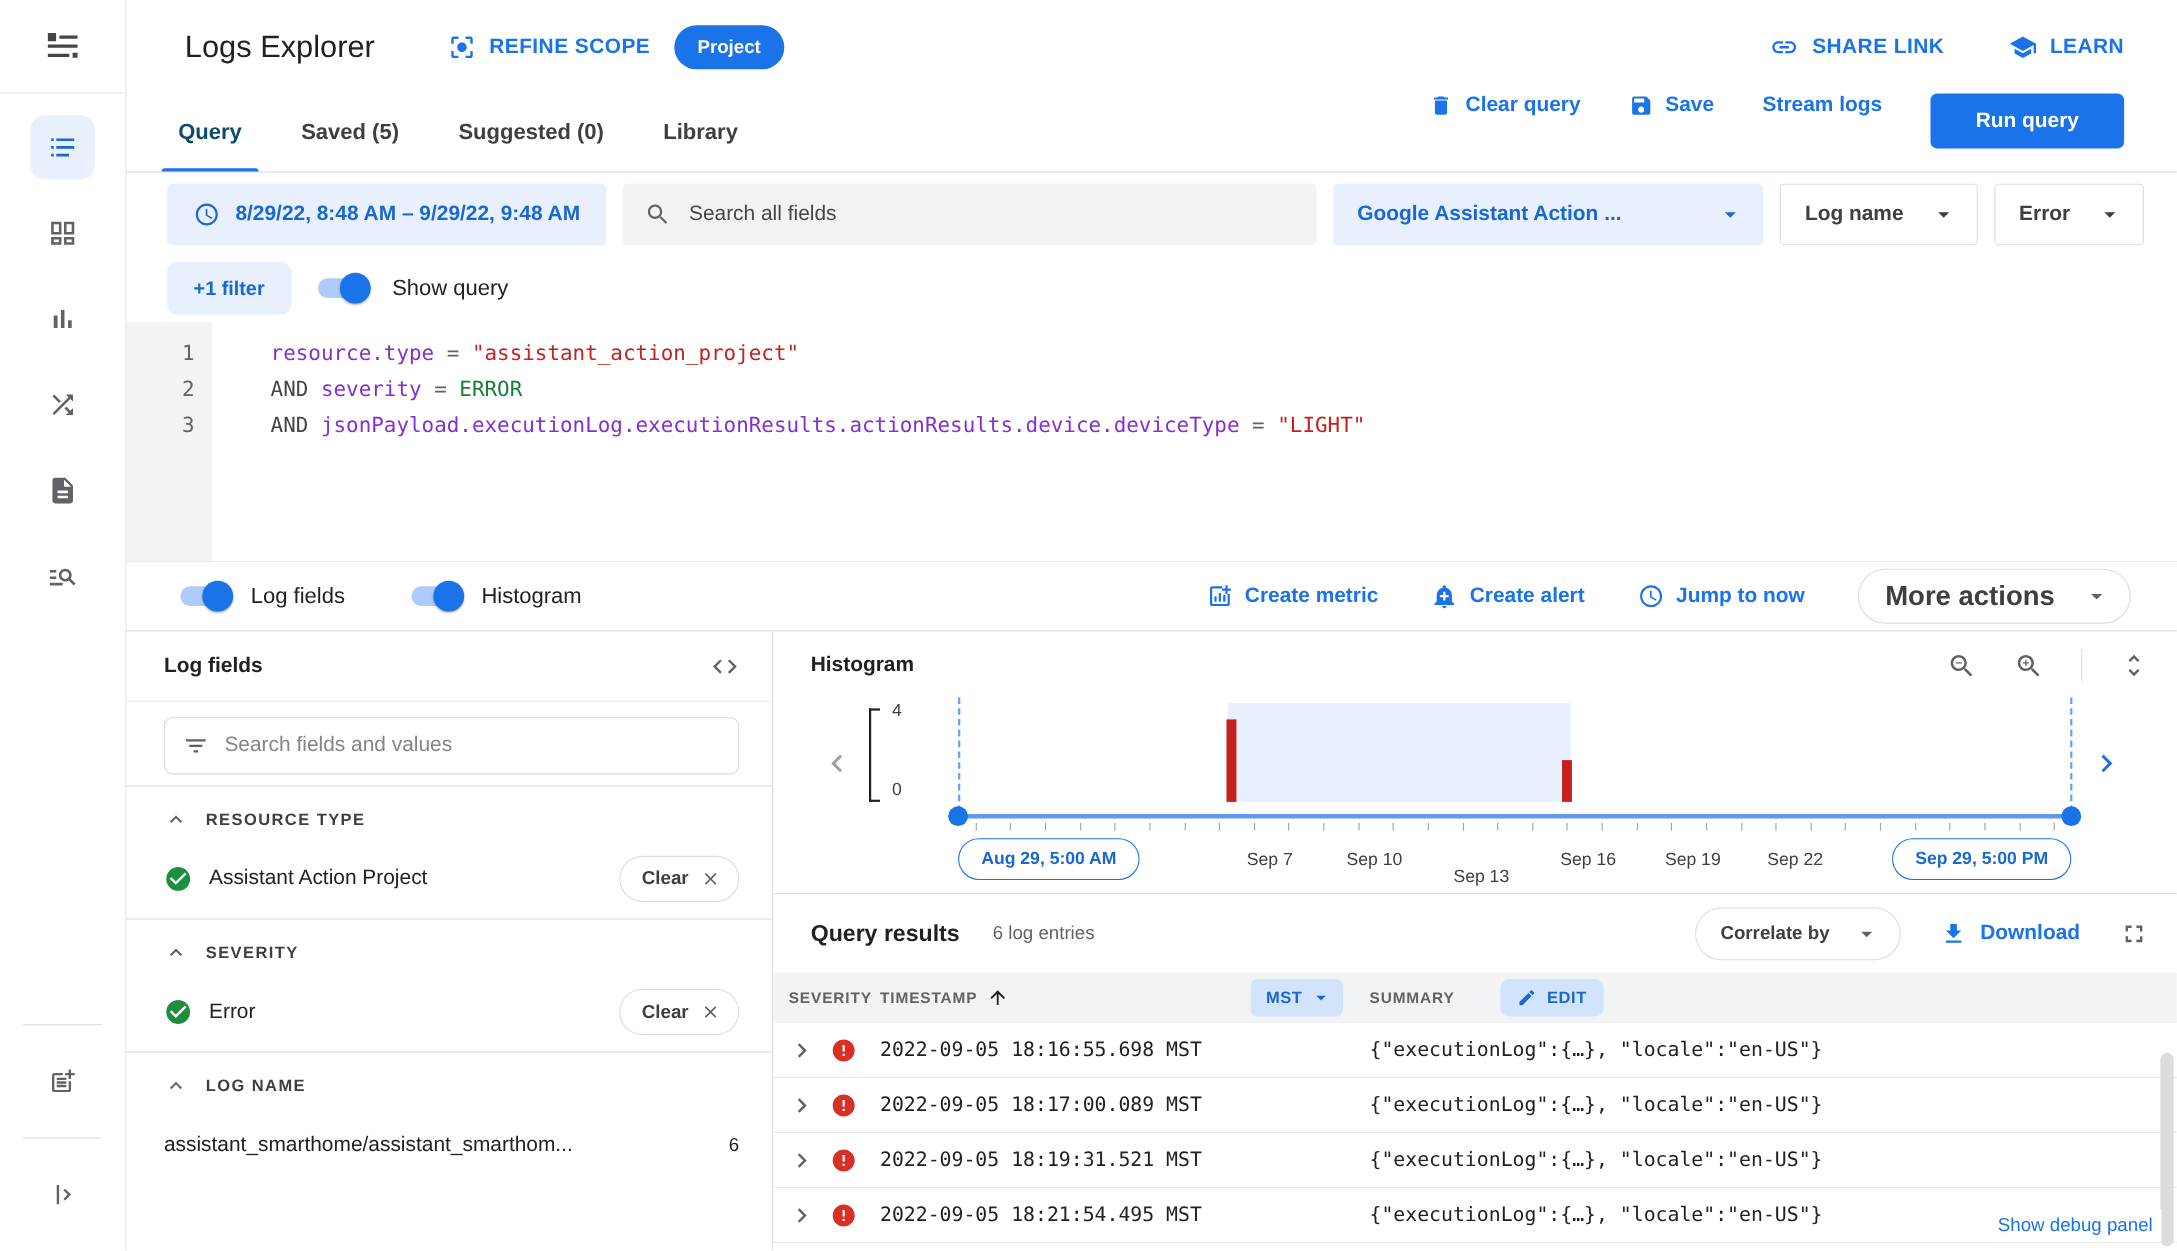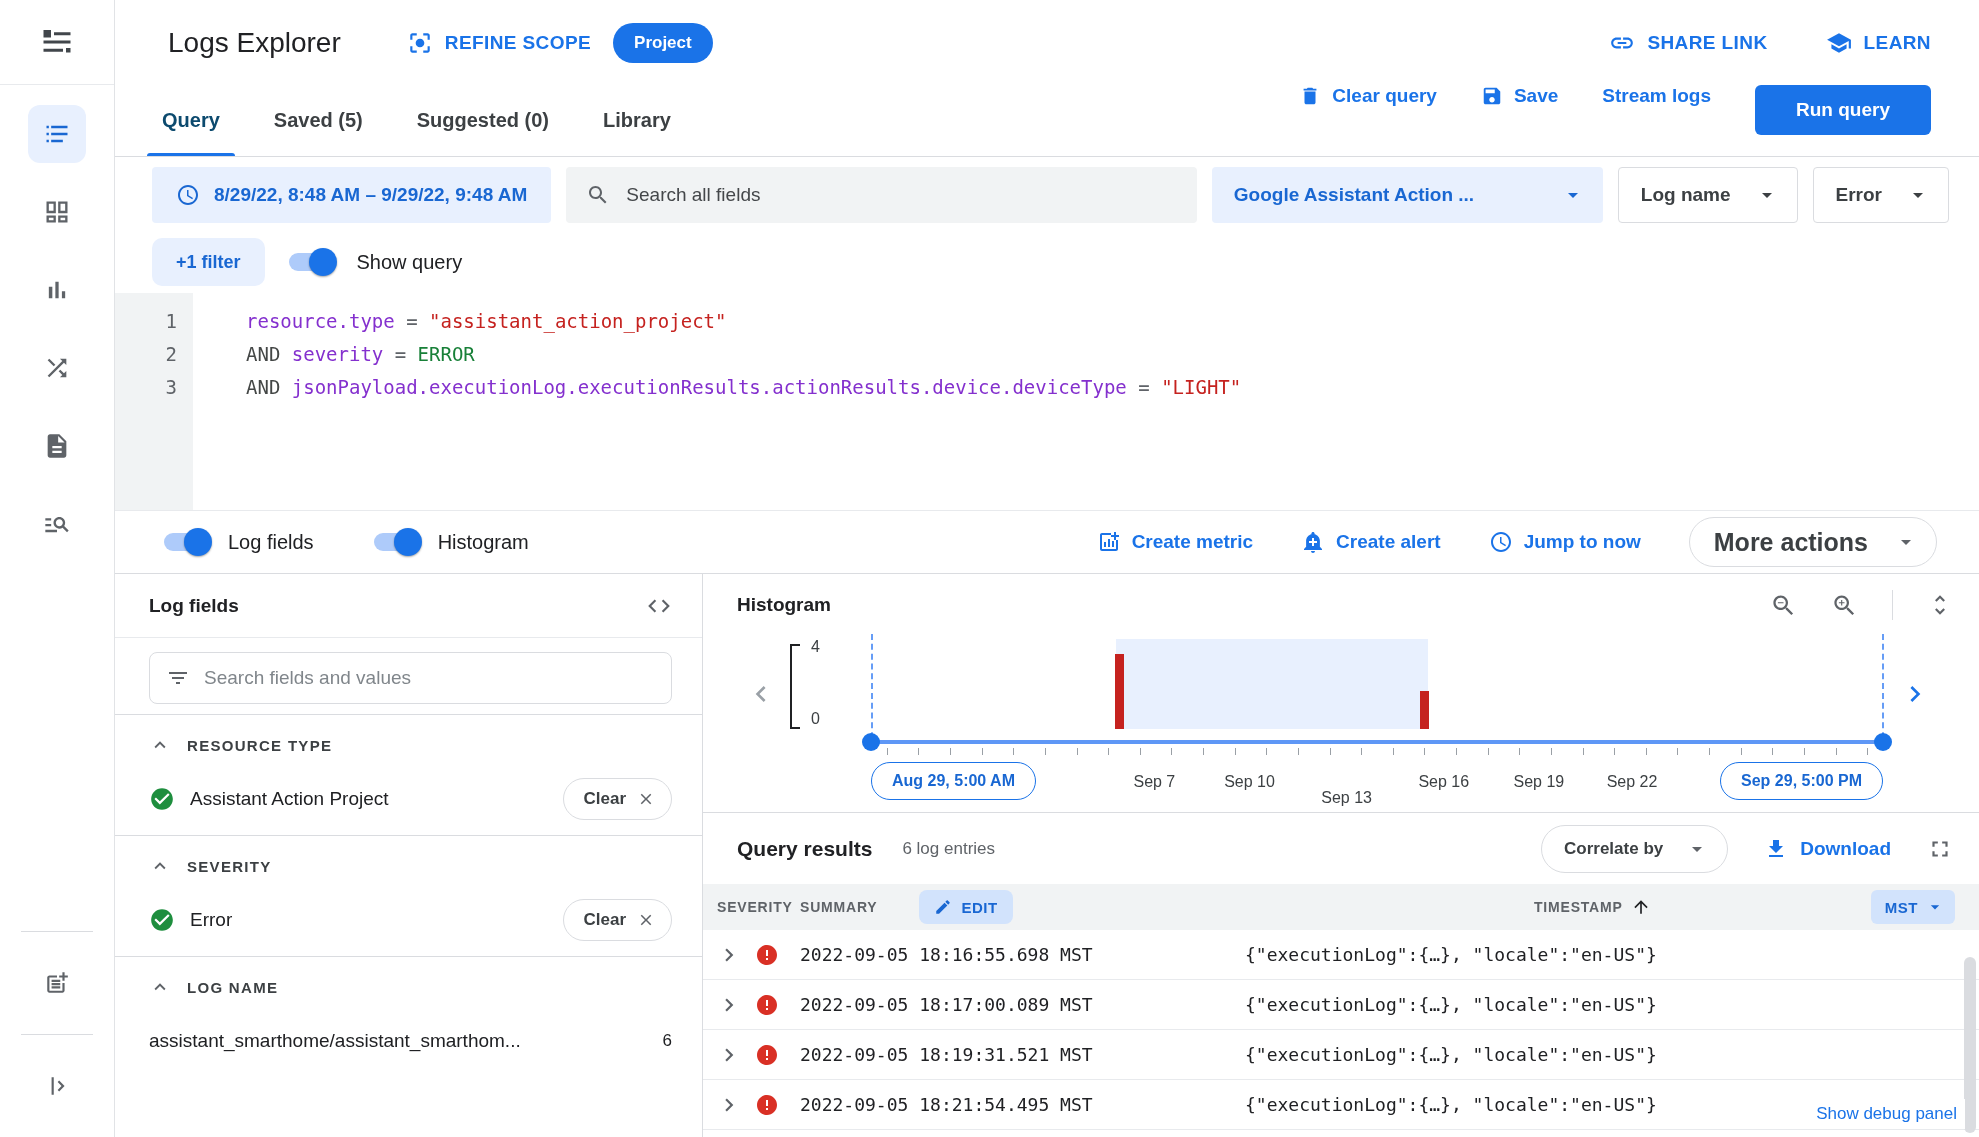--- a/index.html
+++ b/index.html
@@ -618,45 +618,45 @@
                 <svg width="26" height="26" viewBox="0 0 24 24" fill="currentColor" aria-hidden="true">
                   <path d="M7 14H5v5h5v-2H7v-3zm-2-4h2V7h3V5H5v5zm12 7h-3v2h5v-5h-2v3zM14 5v2h3v3h2V5h-5z"></path>
                 </svg>
               </span>
           </div>
         </div>
 
         <div class="results-table">
           <div class="thead">
             <span class="th th-sev">SEVERITY</span>
+            <span class="th th-ts">
+              <span>TIMESTAMP</span>
+              <span class="sort-icon ic">
+                  <svg width="20" height="20" viewBox="0 0 24 24" fill="currentColor" aria-hidden="true">
+                    <path d="M4 12l1.41 1.41L11 7.83V20h2V7.83l5.58 5.59L20 12l-8-8-8 8z"></path>
+                  </svg>
+                </span>
+              <button class="tz-chip">
+                <span>MST</span>
+                <span class="ic">
+                    <svg width="20" height="20" viewBox="0 0 24 24" fill="currentColor" aria-hidden="true">
+                      <path d="M7 10l5 5 5-5z"></path>
+                    </svg>
+                  </span>
+              </button>
+            </span>
             <span class="th th-sum">
               <span>SUMMARY</span>
               <button class="edit-chip">
                 <span class="ic">
                     <svg width="18" height="18" viewBox="0 0 24 24" fill="currentColor" aria-hidden="true">
                       <path d="M3 17.25V21h3.75L17.81 9.94l-3.75-3.75L3 17.25zM20.71 7.04c.39-.39.39-1.02 0-1.41l-2.34-2.34c-.39-.39-1.02-.39-1.41 0l-1.83 1.83 3.75 3.75 1.83-1.83z"></path>
                     </svg>
                   </span>
                 <span>EDIT</span>
-              </button>
-            </span>
-            <span class="th th-ts">
-              <span>TIMESTAMP</span>
-              <span class="sort-icon ic">
-                  <svg width="20" height="20" viewBox="0 0 24 24" fill="currentColor" aria-hidden="true">
-                    <path d="M4 12l1.41 1.41L11 7.83V20h2V7.83l5.58 5.59L20 12l-8-8-8 8z"></path>
-                  </svg>
-                </span>
-              <button class="tz-chip">
-                <span>MST</span>
-                <span class="ic">
-                    <svg width="20" height="20" viewBox="0 0 24 24" fill="currentColor" aria-hidden="true">
-                      <path d="M7 10l5 5 5-5z"></path>
-                    </svg>
-                  </span>
               </button>
             </span>
           </div>
           <div id="result-rows">
               <div class="result-row">
                 <span class="cell-expand">
                   <span class="ic">
                     <svg width="26" height="26" viewBox="0 0 24 24" fill="currentColor" aria-hidden="true">
                       <path d="M10 6L8.59 7.41 13.17 12l-4.58 4.59L10 18l6-6z"></path>
                     </svg>

